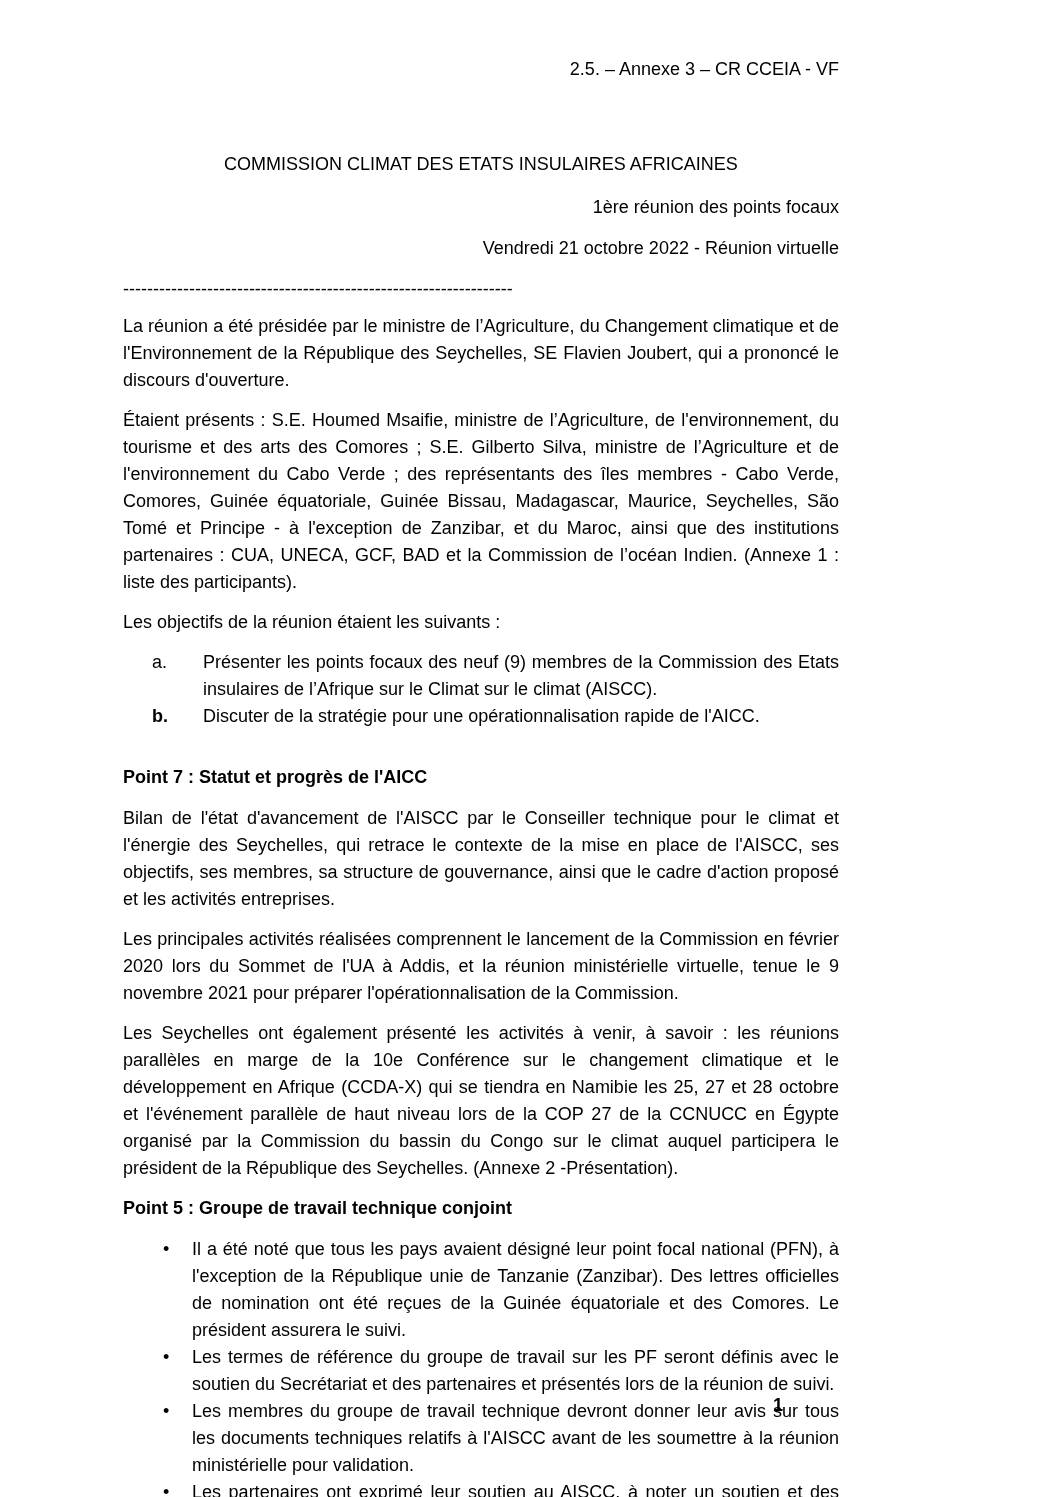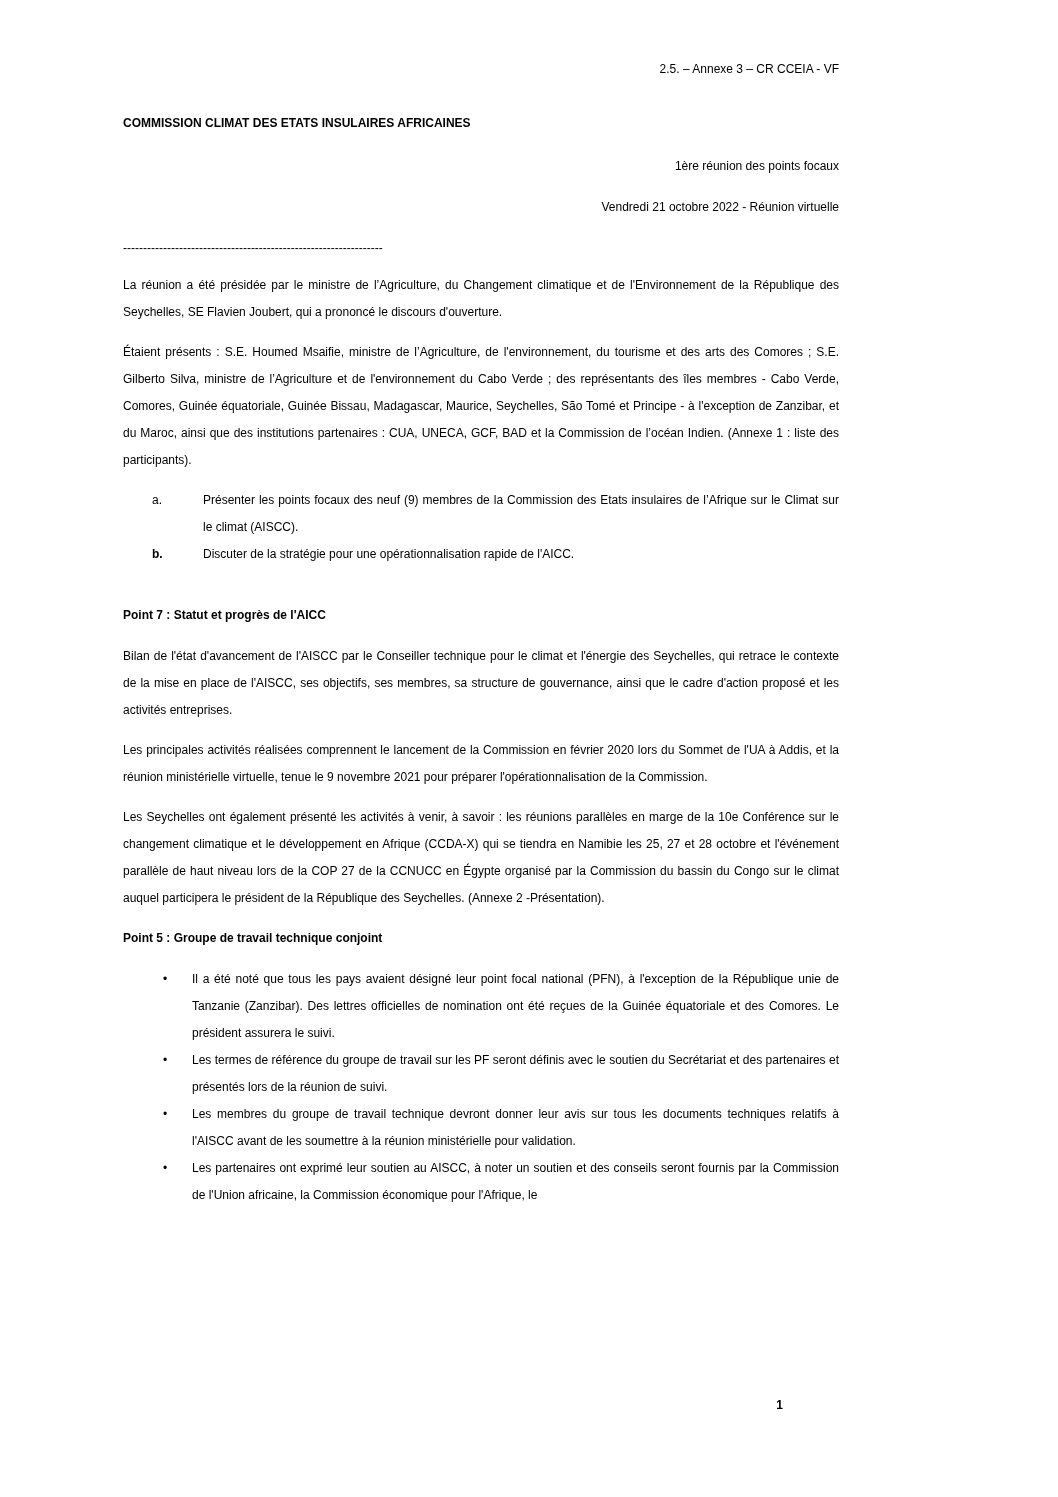--- a/index.html
+++ b/index.html
@@ -8,32 +8,33 @@
     background: #ffffff;
   }
   .page {
     position: relative;
     width: 908px;
     height: 1497px;
     box-sizing: border-box;
     background: #ffffff;
     color: #000000;
     font-family: "Liberation Sans", sans-serif;
-    font-size: 12px;
+    font-size: 18px;
     line-height: 27px;
     padding: 56px 69px 0 123px;
     overflow: hidden;
   }
   .header-line {
     text-align: right;
     margin-bottom: 0;
   }
   .doc-title {
-    font-weight: bold;
-    margin-top: 27px;
+    text-align: center;
+    font-weight: normal;
+    margin-top: 68px;
     margin-bottom: 16px;
   }
   .doc-subtitle {
     text-align: right;
     margin-bottom: 14px;
   }
   .separator {
     margin-top: 10px;
     margin-bottom: 10px;
     white-space: nowrap;
@@ -103,20 +104,21 @@
   <div class="doc-subtitle">1ère réunion des points focaux</div>
 
   <div class="doc-subtitle">Vendredi 21 octobre 2022 - Réunion virtuelle</div>
 
   <div class="separator">-----------------------------------------------------------------</div>
 
   <p class="body-para">La réunion a été présidée par le ministre de l’Agriculture, du Changement climatique et de l'Environnement de la République des Seychelles, SE Flavien Joubert, qui a prononcé le discours d'ouverture.</p>
 
   <p class="body-para">Étaient présents : S.E. Houmed Msaifie, ministre de l’Agriculture, de l'environnement, du tourisme et des arts des Comores ; S.E. Gilberto Silva, ministre de l’Agriculture et de l'environnement du Cabo Verde ; des représentants des îles membres - Cabo Verde, Comores, Guinée équatoriale, Guinée Bissau, Madagascar, Maurice, Seychelles, São Tomé et Principe - à l'exception de Zanzibar, et du Maroc, ainsi que des institutions partenaires : CUA, UNECA, GCF, BAD et la Commission de l’océan Indien. (Annexe 1 : liste des participants).</p>
 
+  <p class="body-para">Les objectifs de la réunion étaient les suivants :</p>
 
   <div class="objectives">
     <div class="obj-item">
       <span class="obj-marker">a.</span>
       <span class="obj-text">Présenter les points focaux des neuf (9) membres de la Commission des Etats insulaires de l’Afrique sur le Climat sur le climat (AISCC).</span>
     </div>
     <div class="obj-item bold-marker">
       <span class="obj-marker">b.</span>
       <span class="obj-text">Discuter de la stratégie pour une opérationnalisation rapide de l'AICC.</span>
     </div>

